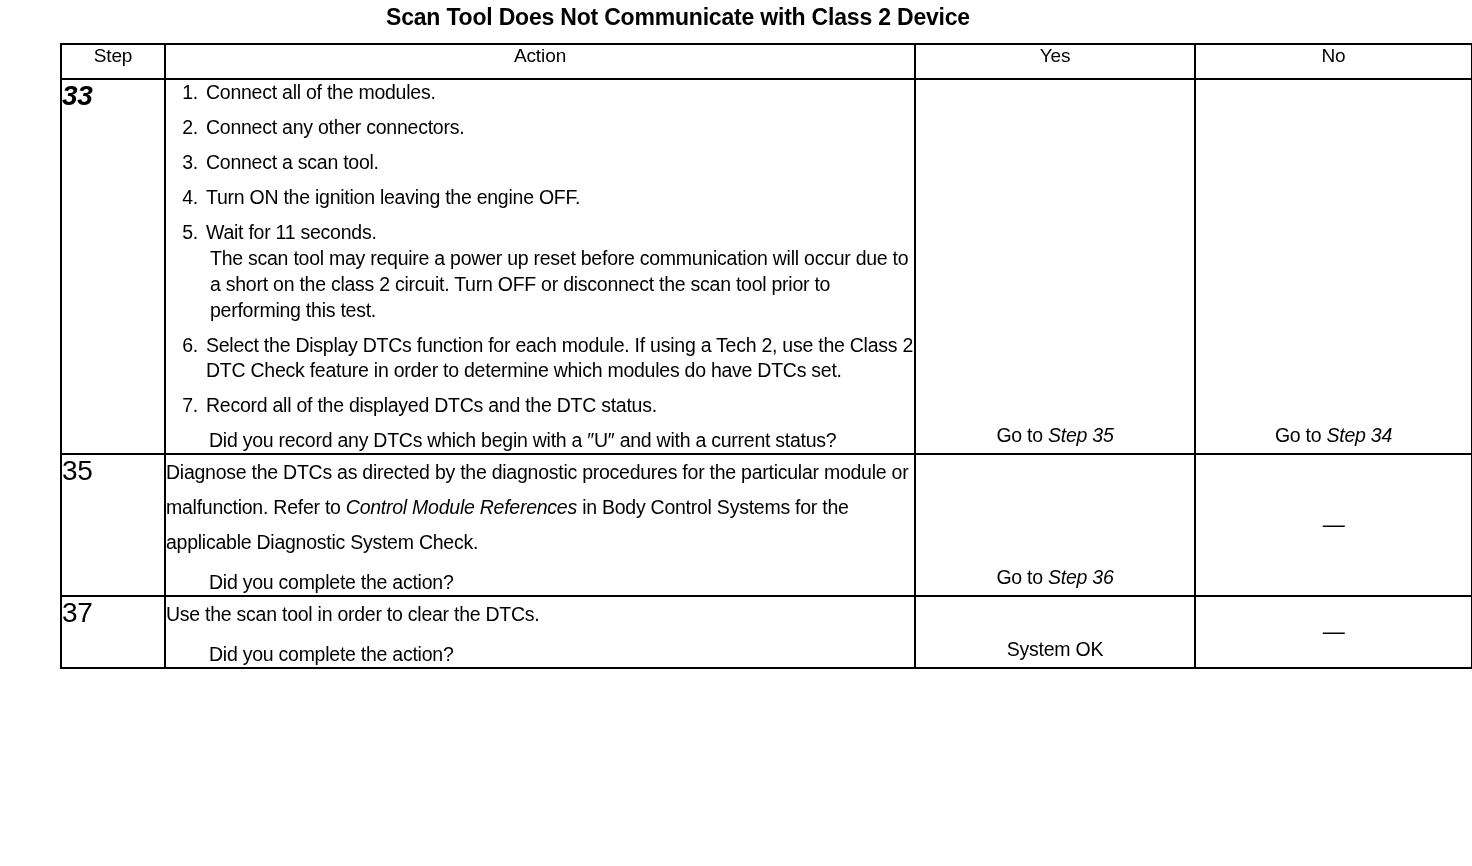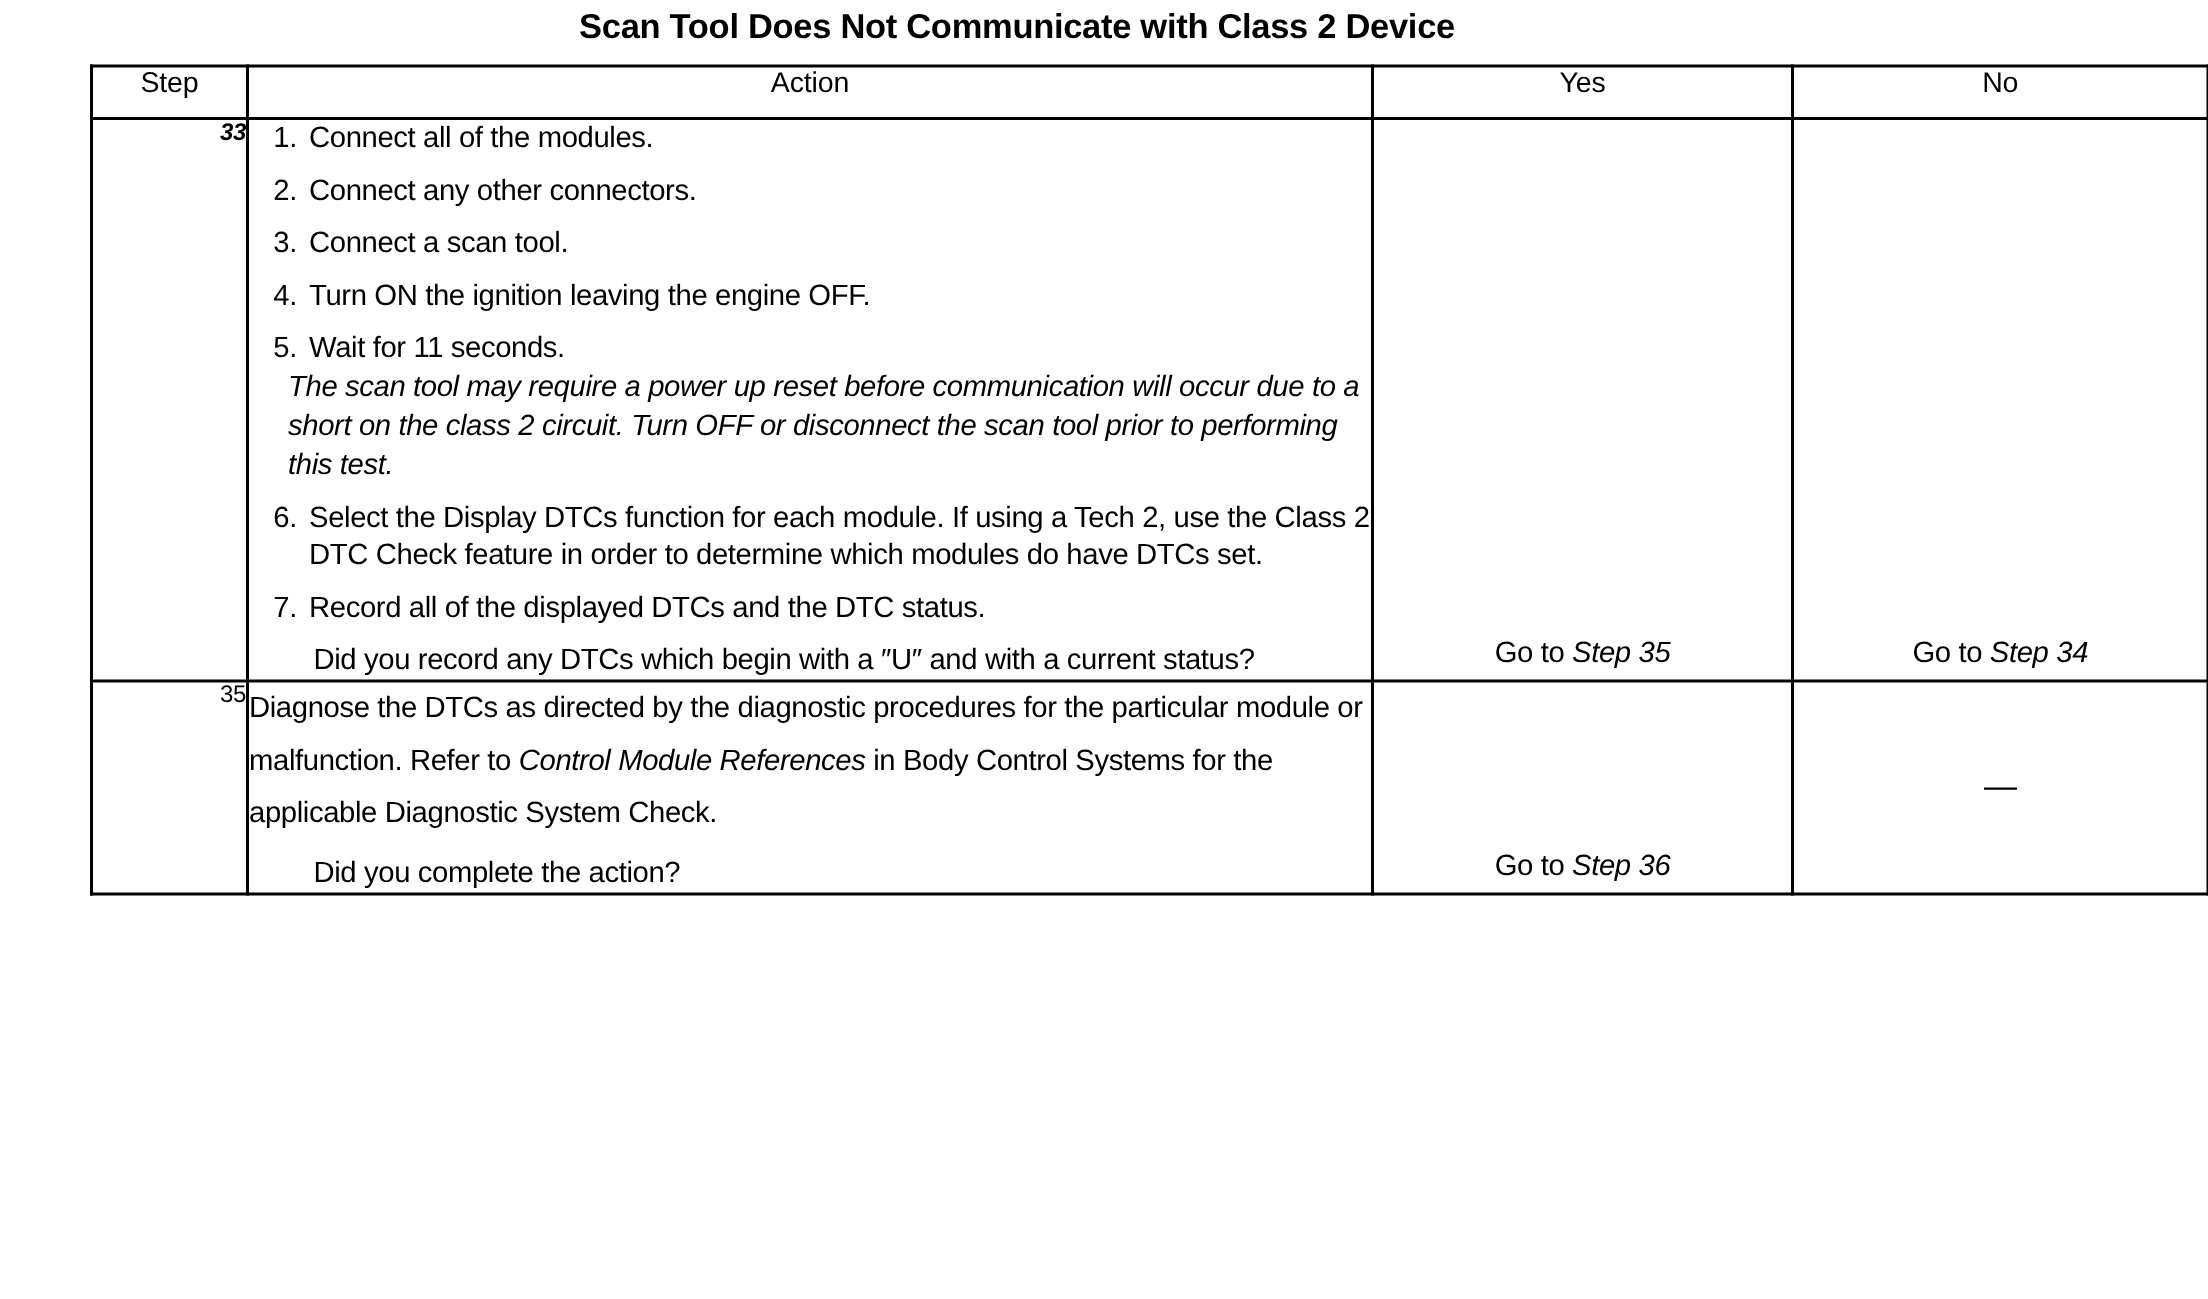--- a/index.html
+++ b/index.html
@@ -59,23 +59,23 @@
   thead th {
     height: 33px;
     text-align: center;
     vertical-align: middle;
     font-size: 19px;
     font-weight: bold;
     letter-spacing: -0.1px;
   }
 
   .cell-step {
-    text-align: right;
+    text-align: left;
     vertical-align: middle;
-    font-size: 16px;
+    font-size: 28px;
     letter-spacing: -0.2px;
   }
   .cell-step.italic { font-style: italic; font-weight: bold; }
 
   .cell-action {
     padding: 6px 8px 6px 10px;
     font-size: 19.5px;
     line-height: 25px;
     letter-spacing: -0.25px;
   }
@@ -109,24 +109,23 @@
   .num-list li:last-child { margin-bottom: 0; }
   .num-list li .num {
     position: absolute;
     left: 8px;
     top: 0;
     width: 24px;
     text-align: right;
   }
 
   .note-block {
-    padding-left: 26px;
+    padding-left: 44px;
     margin: 0 0 10px 0;
     line-height: 26px;
-    font-style: italic;
   }
 
   .q-line {
     line-height: 25px;
     margin: 0;
   }
   .q-line.spaced { margin-top: 10px; padding-left: 43px; }
 
   i, .ital { font-style: italic; }
 
@@ -214,16 +213,27 @@
         </td>
         <td class="cell-yn bottom">
           <span>Go to </span><i>Step 36</i>
         </td>
         <td class="cell-yn mid">
           <span class="dash">—</span>
         </td>
       </tr>
 
 
+      <tr>
+        <td class="cell-step">37</td>
+        <td class="cell-action">
+          <p class="action-para">Use the scan tool in order to clear the DTCs.</p>
+          <p class="q-line spaced">Did you complete the action?</p>
+        </td>
+        <td class="cell-yn bottom">System OK</td>
+        <td class="cell-yn mid">
+          <span class="dash">—</span>
+        </td>
+      </tr>
 
     </tbody>
   </table>
 </div>
 
 </body></html>

